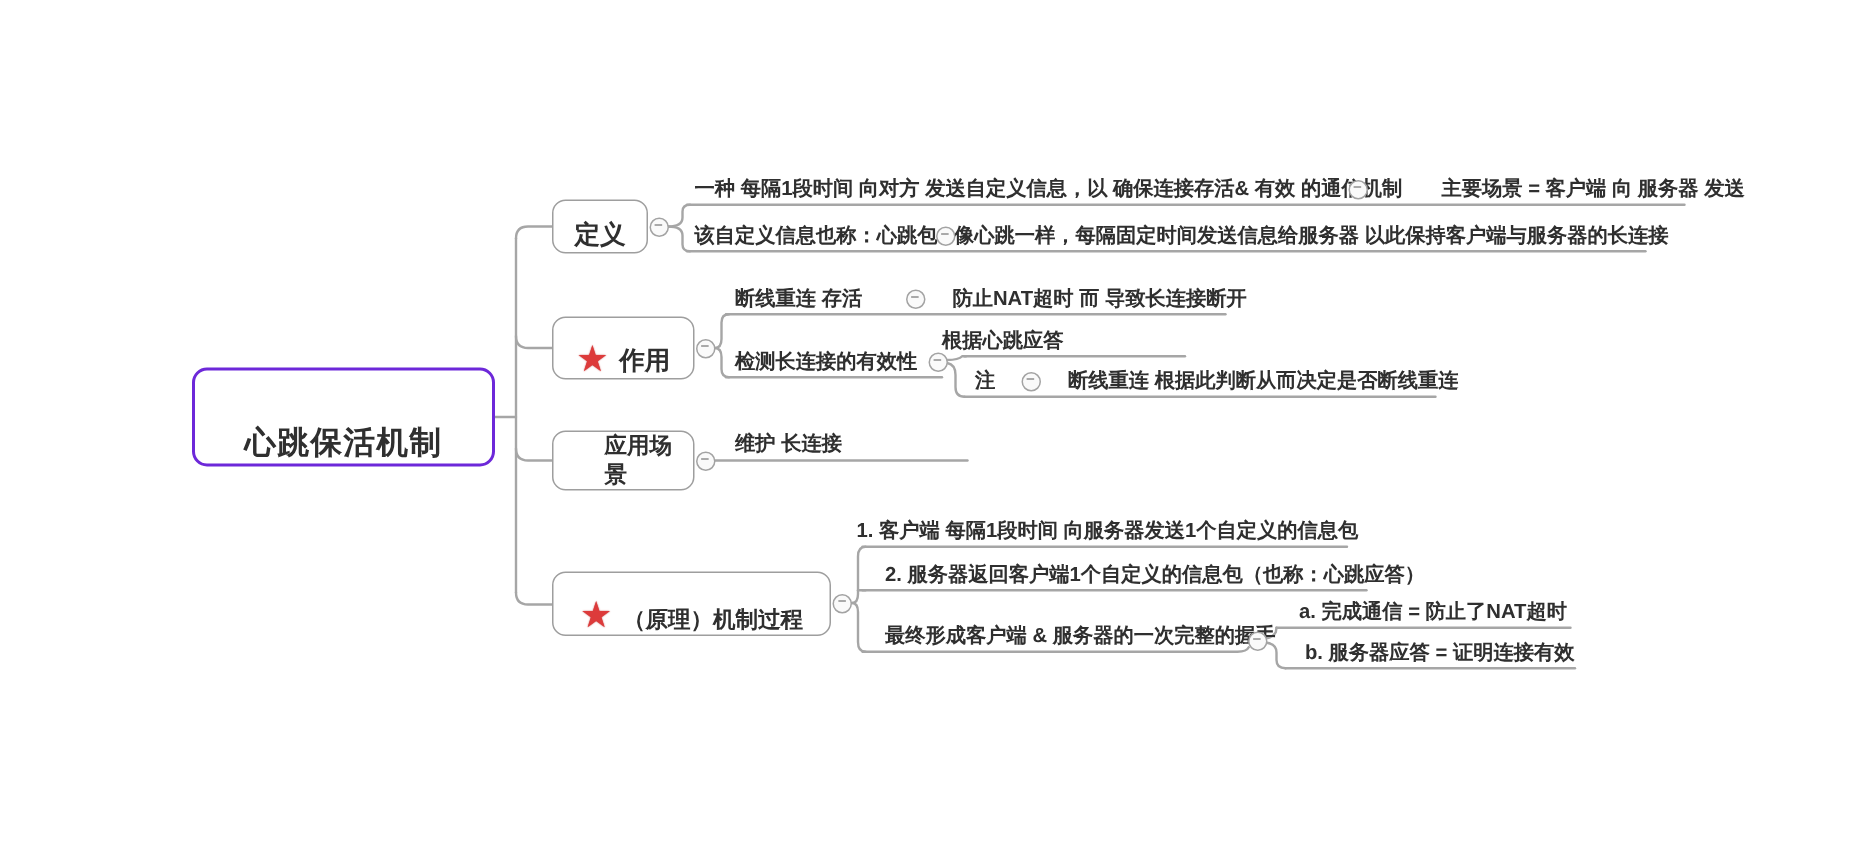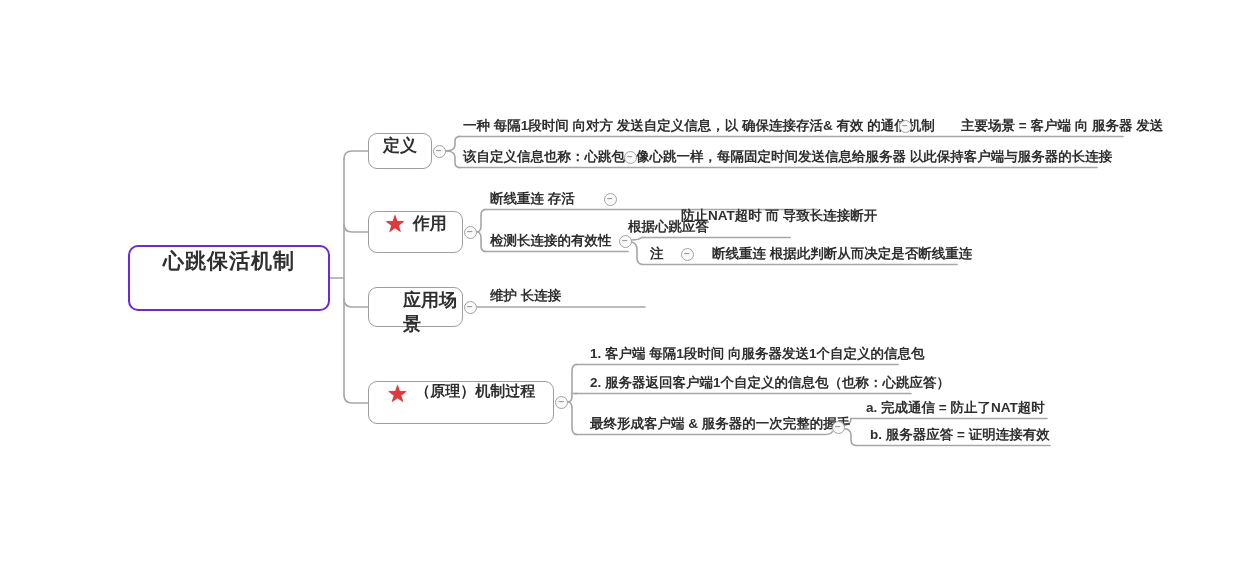--- a/index.html
+++ b/index.html
@@ -1,19 +1,19 @@
 <!DOCTYPE html>
 <html><head>
 <meta charset="utf-8">
 <style>
   html,body{margin:0;padding:0;background:#fff;}
   .canvas{position:relative;width:1240px;height:577px;background:#fff;overflow:hidden;
           font-family:"Liberation Sans","DejaVu Sans",sans-serif;color:#2f2f2f;}
   svg.links{position:absolute;left:0;top:0;}
-  .topic{position:absolute;display:flex;align-items:flex-start;justify-content:center;
+  .topic{position:absolute;display:flex;align-items:flex-end;justify-content:center;
          background:#fff;border:1.5px solid #9e9e9e;border-radius:9px;box-sizing:border-box;
          font-weight:bold;color:#2f2f2f;}
   .topic.root{border:2px solid #6d28d9;border-radius:10px;font-size:21px;letter-spacing:1px;}
   .topic .star{font-size:24px;line-height:1;color:#dd3b3b;margin-right:7px;
                text-shadow:0 0 1px #b92f2f;}
   .leaf{position:absolute;white-space:nowrap;font-size:13.5px;font-weight:bold;
         color:#2f2f2f;height:16px;line-height:16px;}
   .collapse{position:absolute;width:13px;height:13px;border:1px solid #a3a3a3;border-radius:50%;
             background:#fafafa;box-sizing:border-box;display:flex;align-items:center;
             justify-content:center;font-size:10px;line-height:1;color:#9a9a9a;font-weight:bold;}
@@ -70,44 +70,44 @@
 
   <div class="topic" style="left:368px;top:133px;width:64px;height:36px;font-size:17px;">
     <span>定义</span>
   </div>
 
   <div class="topic" style="left:368px;top:211px;width:95px;height:42px;font-size:17px;">
     <span class="star">★</span>
     <span>作用</span>
   </div>
 
-  <div class="topic" style="left:368px;top:287px;width:95px;height:40px;font-size:18px;padding-left:34px;">
+  <div class="topic" style="left:368px;top:287px;width:95px;height:40px;font-size:15px;padding-left:34px;">
     <span>应用场景</span>
   </div>
 
   <div class="topic" style="left:368px;top:381px;width:186px;height:43px;font-size:15px;">
     <span class="star">★</span>
     <span>（原理）机制过程</span>
   </div>
 
   <div class="leaf" style="left:463px;top:118px;">一种 每隔1段时间 向对方 发送自定义信息，以 确保连接存活&amp; 有效 的通信机制</div>
   <div class="leaf" style="left:933px;top:118px;margin-left:28px;">主要场景 =  客户端 向 服务器 发送</div>
   <div class="leaf" style="left:463px;top:149px;">该自定义信息也称：心跳包</div>
   <div class="leaf" style="left:636px;top:149px;text-align:center;">像心跳一样，每隔固定时间发送信息给服务器 以此保持客户端与服务器的长连接</div>
 
   <div class="leaf" style="left:490px;top:191px;">断线重连 存活</div>
-  <div class="leaf" style="left:635px;top:208px;margin-left:46px;">防止NAT超时 而 导致长连接断开</div>
+  <div class="leaf" style="left:635px;top:191px;">防止NAT超时 而 导致长连接断开</div>
   <div class="leaf" style="left:490px;top:233px;">检测长连接的有效性</div>
   <div class="leaf" style="left:628px;top:219px;">根据心跳应答</div>
   <div class="leaf" style="left:650px;top:246px;">注</div>
   <div class="leaf" style="left:712px;top:246px;">断线重连 根据此判断从而决定是否断线重连</div>
 
   <div class="leaf" style="left:490px;top:288px;">维护 长连接</div>
 
-  <div class="leaf" style="left:590px;top:346px;">1. 客户端 每隔1段时间 向服务器发送1个自定义的信息包</div>
+  <div class="leaf" style="left:571px;top:346px;">1. 客户端 每隔1段时间 向服务器发送1个自定义的信息包</div>
   <div class="leaf" style="left:590px;top:375px;">2. 服务器返回客户端1个自定义的信息包（也称：心跳应答）</div>
   <div class="leaf" style="left:590px;top:416px;">最终形成客户端 &amp; 服务器的一次完整的握手</div>
   <div class="leaf" style="left:866px;top:400px;">a. 完成通信 = 防止了NAT超时</div>
   <div class="leaf" style="left:870px;top:427px;">b. 服务器应答 = 证明连接有效</div>
 
   <div class="collapse" style="left:432.5px;top:144.5px;">−</div>
   <div class="collapse" style="left:898.5px;top:119.5px;">−</div>
   <div class="collapse" style="left:623.5px;top:150.5px;">−</div>
   <div class="collapse" style="left:463.5px;top:225.5px;">−</div>
   <div class="collapse" style="left:603.5px;top:192.5px;">−</div>

